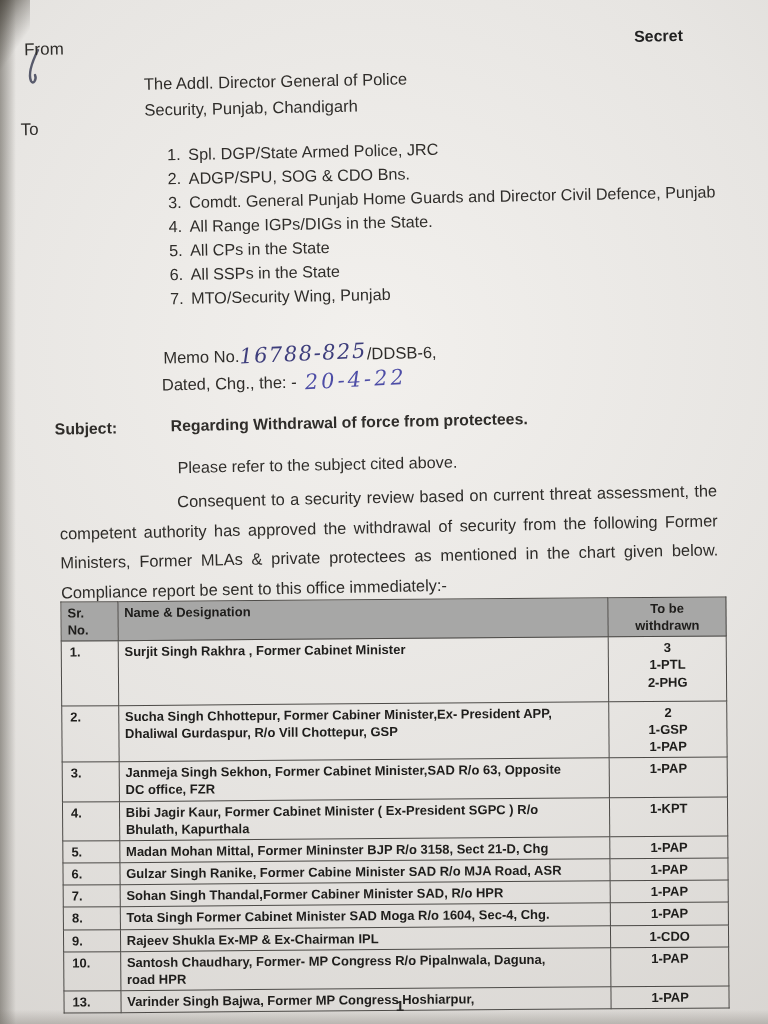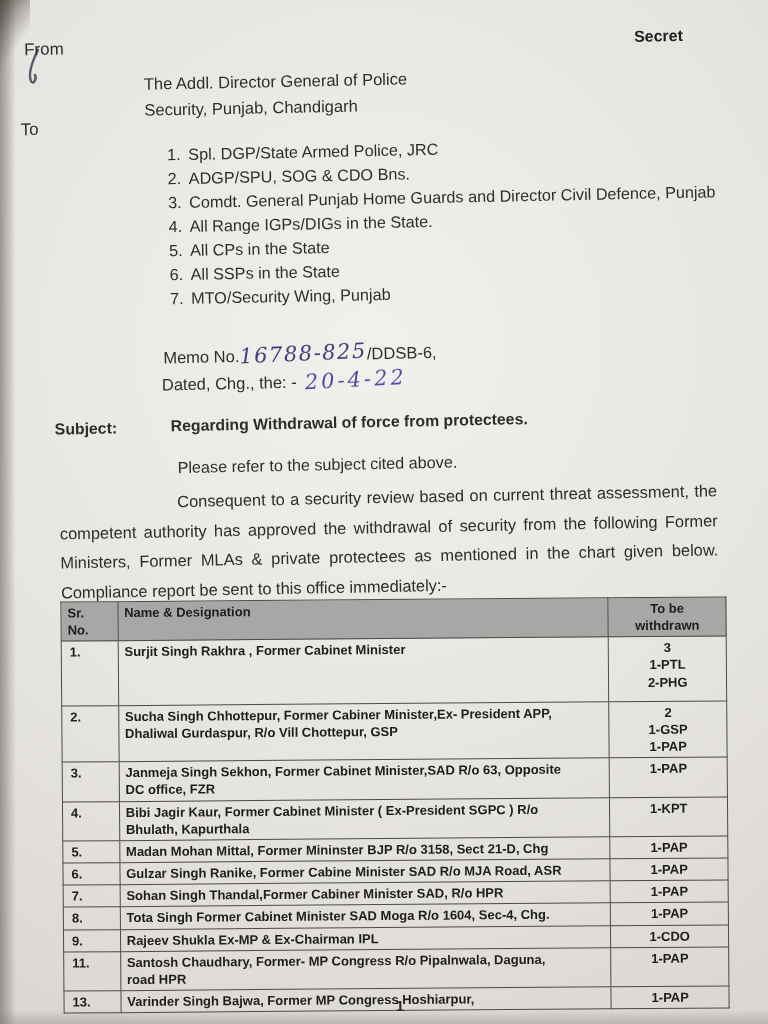--- a/index.html
+++ b/index.html
@@ -155,21 +155,21 @@
             <td class="c-sr">8.</td>
             <td class="c-name">Tota Singh Former Cabinet Minister SAD  Moga R/o 1604, Sec-4, Chg.</td>
             <td class="c-wd">1-PAP</td>
           </tr>
           <tr>
             <td class="c-sr">9.</td>
             <td class="c-name">Rajeev Shukla Ex-MP &amp; Ex-Chairman  IPL</td>
             <td class="c-wd">1-CDO</td>
           </tr>
           <tr>
-            <td class="c-sr">11.</td>
+            <td class="c-sr">10.</td>
             <td class="c-name">Santosh Chaudhary, Former- MP  Congress R/o Pipalnwala, Daguna, road HPR</td>
             <td class="c-wd">1-PAP</td>
           </tr>
           <tr>
             <td class="c-sr">13.</td>
             <td class="c-name">Varinder Singh Bajwa, Former MP Congress Hoshiarpur,</td>
             <td class="c-wd">1-PAP</td>
           </tr>
         </tbody>
     </table>

